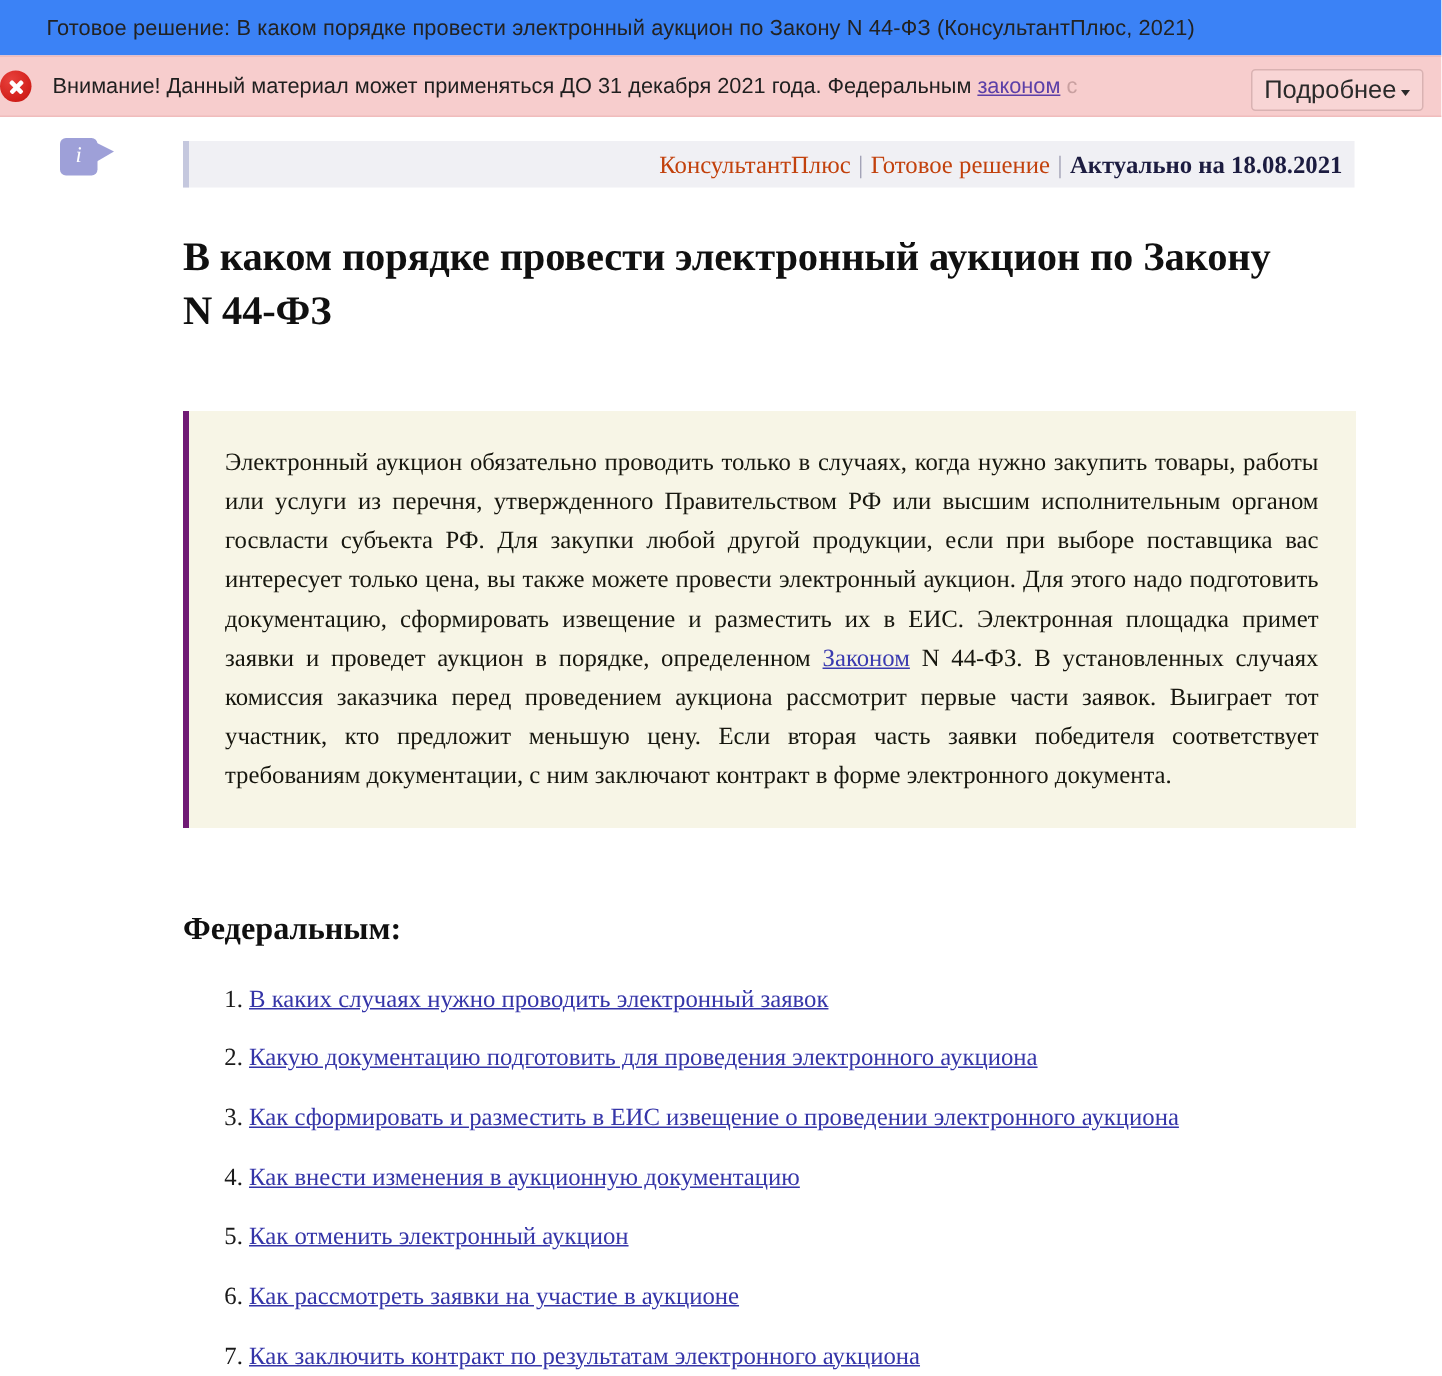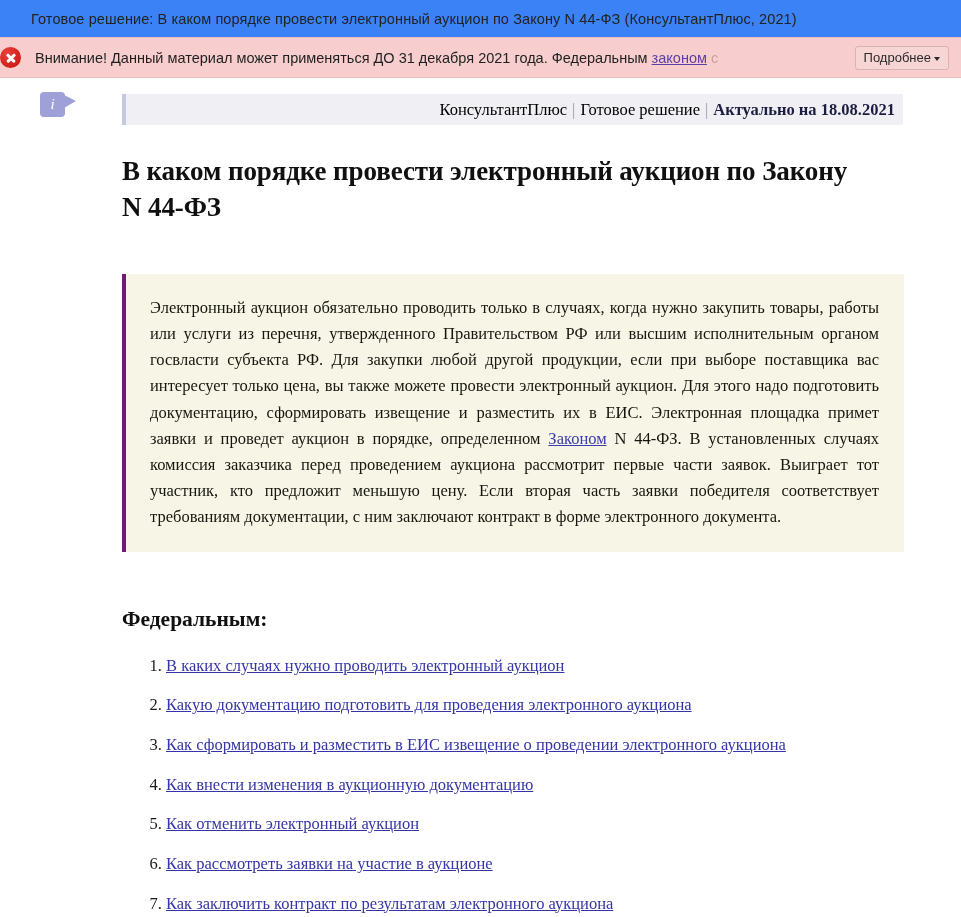--- a/index.html
+++ b/index.html
@@ -79,21 +79,21 @@
   .warn-tail {
     color: #c9a0a0;
   }
   .details-btn {
     position: absolute;
     right: 12px;
     top: 8px;
     background: #f8d5d5;
     border: 1px solid #d9b2b2;
     border-radius: 3px;
-    font-size: 13px;
+    font-size: 17px;
     color: #2a2a2a;
     padding: 4px 8px 5px 8px;
     font-family: "Liberation Sans", sans-serif;
     line-height: 1;
     white-space: nowrap;
     cursor: pointer;
   }
   .caret-down {
     display: inline-block;
     margin-left: 3px;
@@ -158,21 +158,21 @@
   }
   .source-bar .src {
     font-family: "Liberation Serif", serif;
     font-size: 16.5px;
     color: #2c2c50;
   }
   .source-bar .sep {
     color: #9a9ab0;
     margin: 0 5px;
   }
-  .source-bar .muted { color: #000000; }
+  .source-bar .muted { color: #c2410c; }
   .source-bar .actual { font-weight: bold; color: #1c1c40; }
 
   
   .content {
     margin-left: 122px;
     margin-right: 58px;
   }
 
   h1.doc-title {
     font-family: "Liberation Serif", serif;
@@ -260,21 +260,21 @@
 
     <h1 class="doc-title">В каком порядке провести электронный аукцион по Закону N 44-ФЗ</h1>
 
     <div class="summary-box">
       <p><span>Электронный аукцион обязательно проводить только в случаях, когда нужно закупить товары, работы или услуги из перечня, утвержденного Правительством РФ или высшим исполнительным органом госвласти субъекта РФ. Для закупки любой другой продукции, если при выборе поставщика вас интересует только цена, вы также можете провести электронный аукцион. Для этого надо подготовить документацию, сформировать извещение и разместить их в ЕИС. Электронная площадка примет заявки и проведет аукцион в порядке, определенном </span><a href="#">Законом</a><span> N 44-ФЗ. В установленных случаях комиссия заказчика перед проведением аукциона рассмотрит первые части заявок. Выиграет тот участник, кто предложит меньшую цену. Если вторая часть заявки победителя соответствует требованиям документации, с ним заключают контракт в форме электронного документа.</span></p>
     </div>
 
     <h2 class="toc-title">Федеральным:</h2>
 
     <ol class="toc">
-      <li><a href="#">В каких случаях нужно проводить электронный аукцион</a></li>
+      <li><a href="#">В каких случаях нужно проводить электронный заявок</a></li>
       <li><a href="#">Какую документацию подготовить для проведения электронного аукциона</a></li>
       <li><a href="#">Как сформировать и разместить в ЕИС извещение о проведении электронного аукциона</a></li>
       <li><a href="#">Как внести изменения в аукционную документацию</a></li>
       <li><a href="#">Как отменить электронный аукцион</a></li>
       <li><a href="#">Как рассмотреть заявки на участие в аукционе</a></li>
       <li><a href="#">Как заключить контракт по результатам электронного аукциона</a></li>
     </ol>
 
   </div>
 </div>

